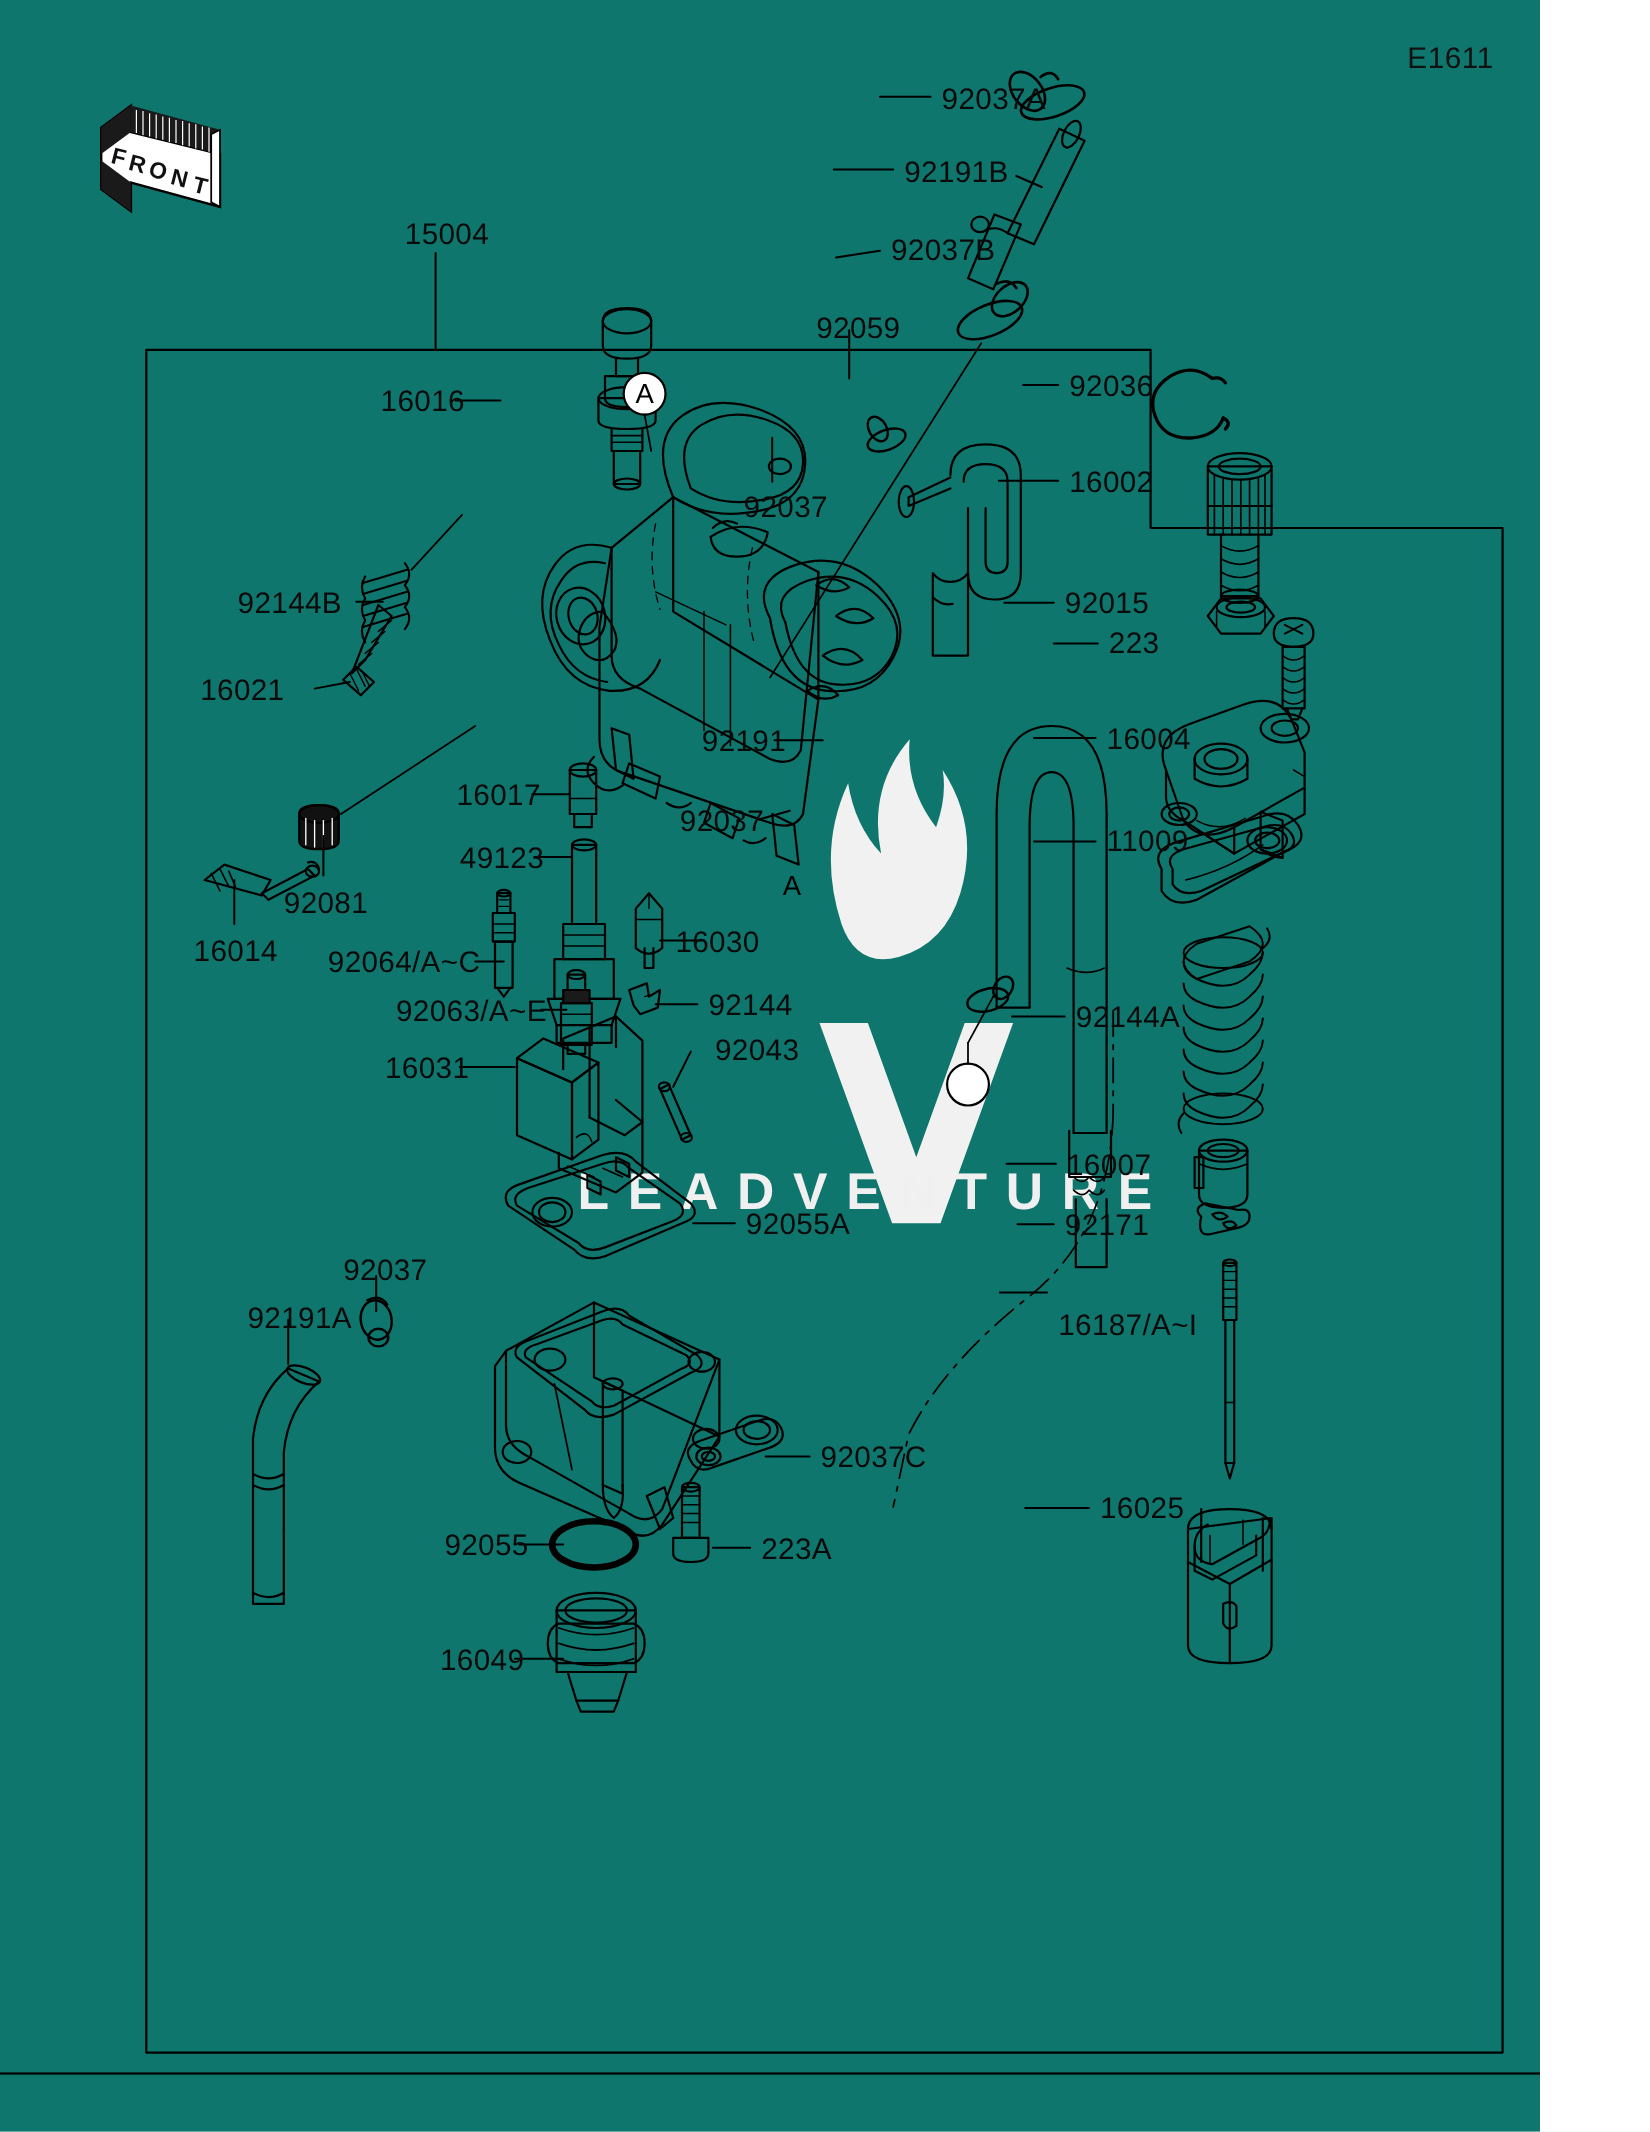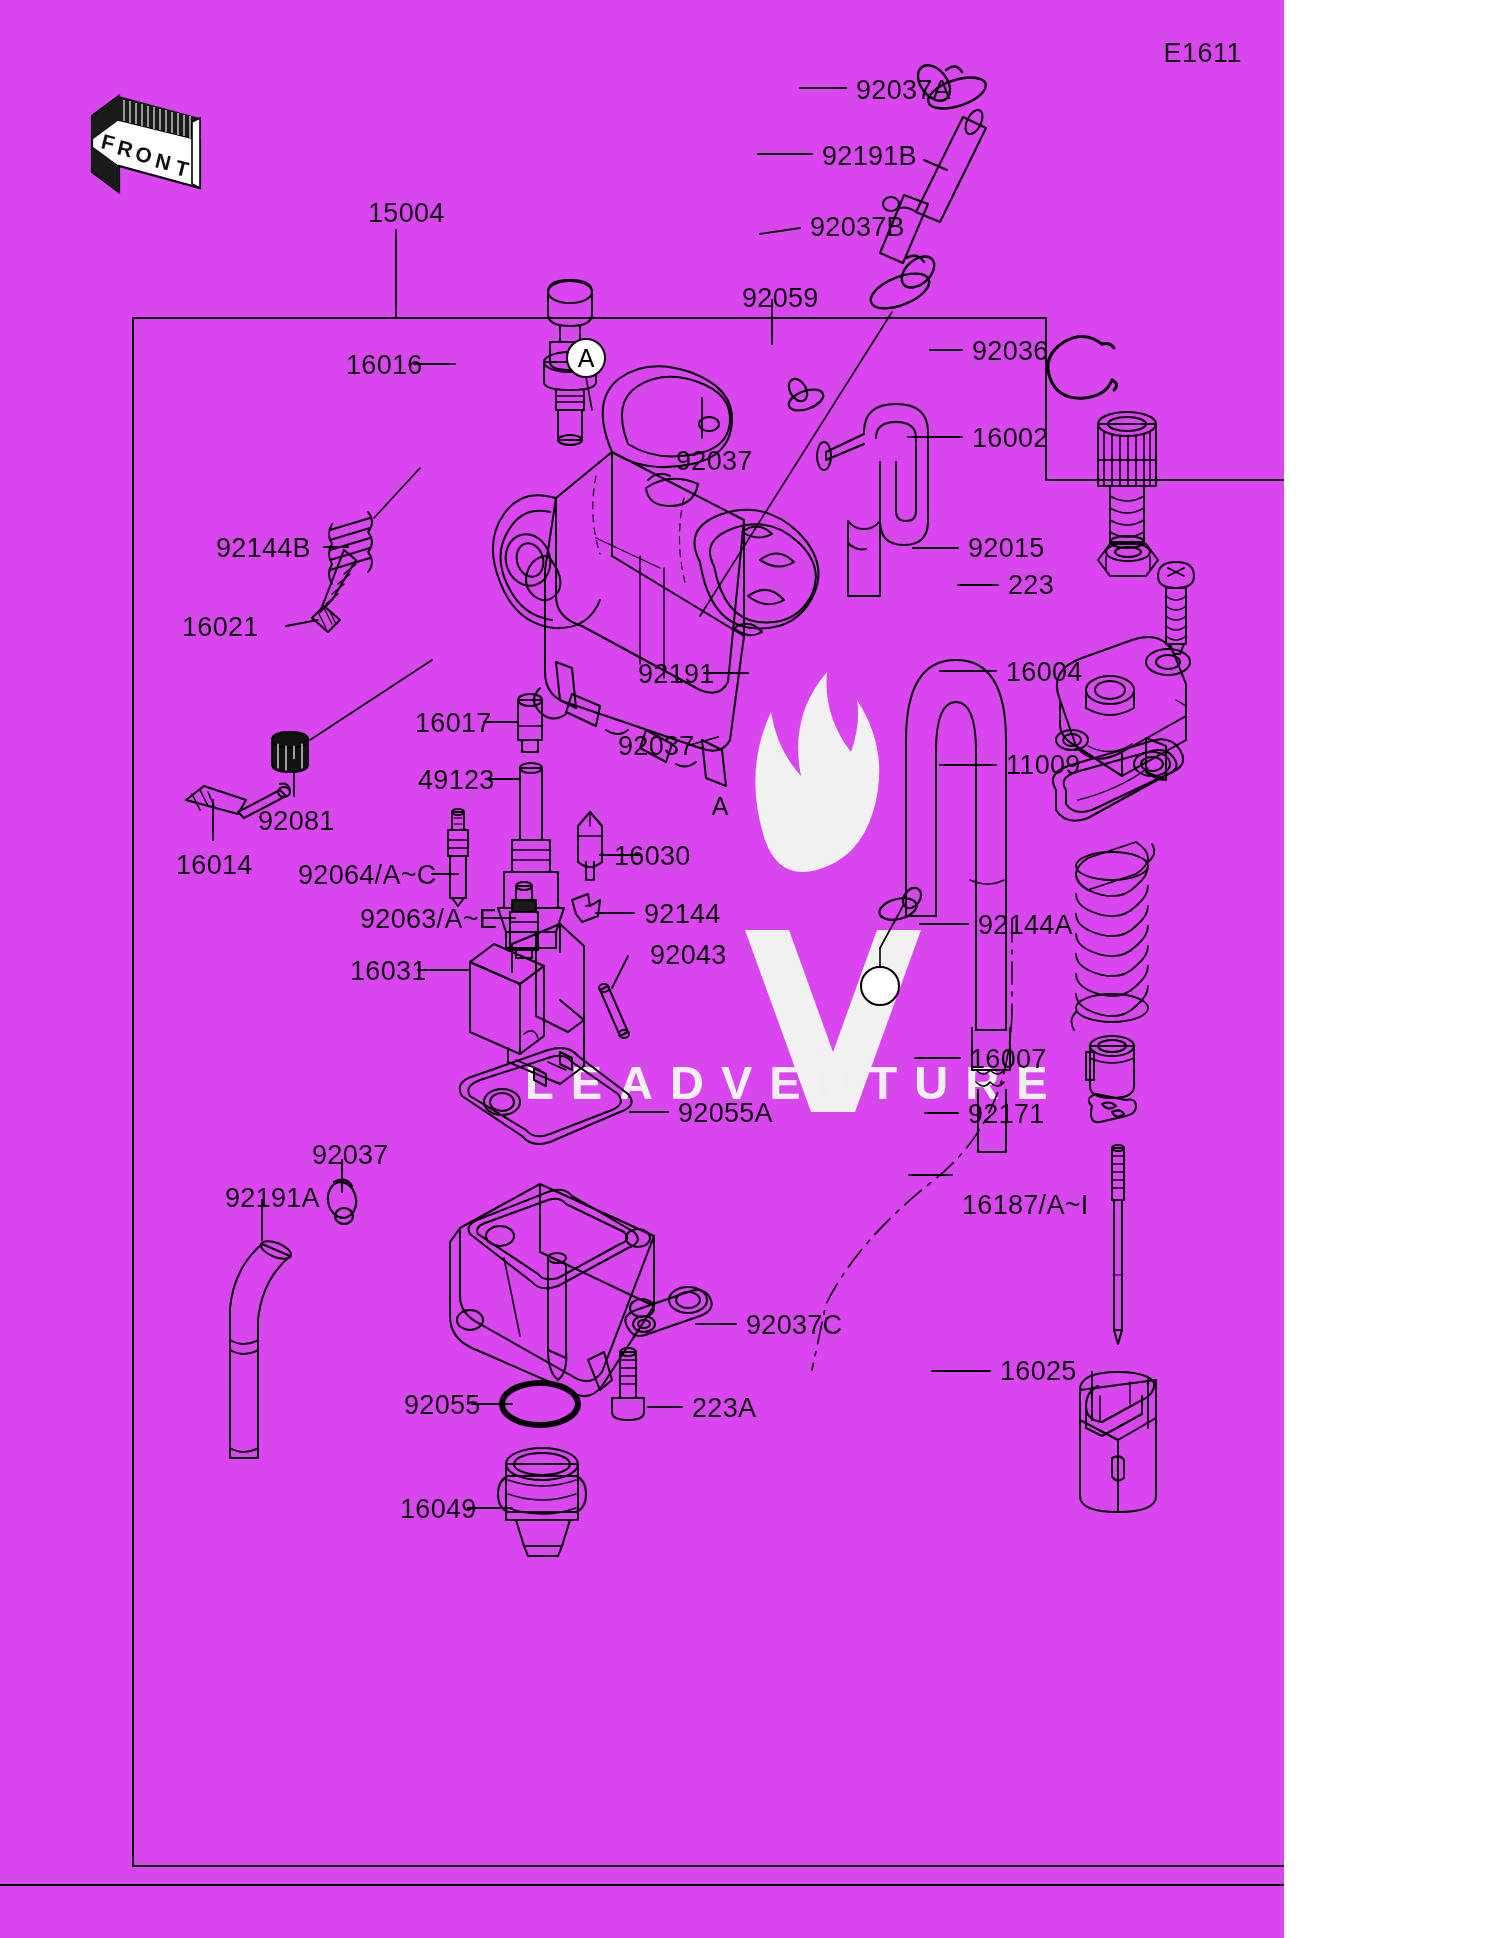--- a/index.html
+++ b/index.html
@@ -5,24 +5,24 @@
   html, body {
     margin: 0; padding: 0;
     background: #ffffff;
   }
   body {
     font-family: "Liberation Sans", sans-serif;
     color: #000;
   }
   #page {
     position: relative;
-    width: 1284px;
+    width: 1400px;
     height: 1938px;
     overflow: hidden;
-    background: #d946ef;
+    background: #0f766e;
   }
   
   .page-code {
     position: absolute;
     top: 38px;
     right: 42px;
     font-size: 27px;
     letter-spacing: 0.5px;
     color: #111;
   }

